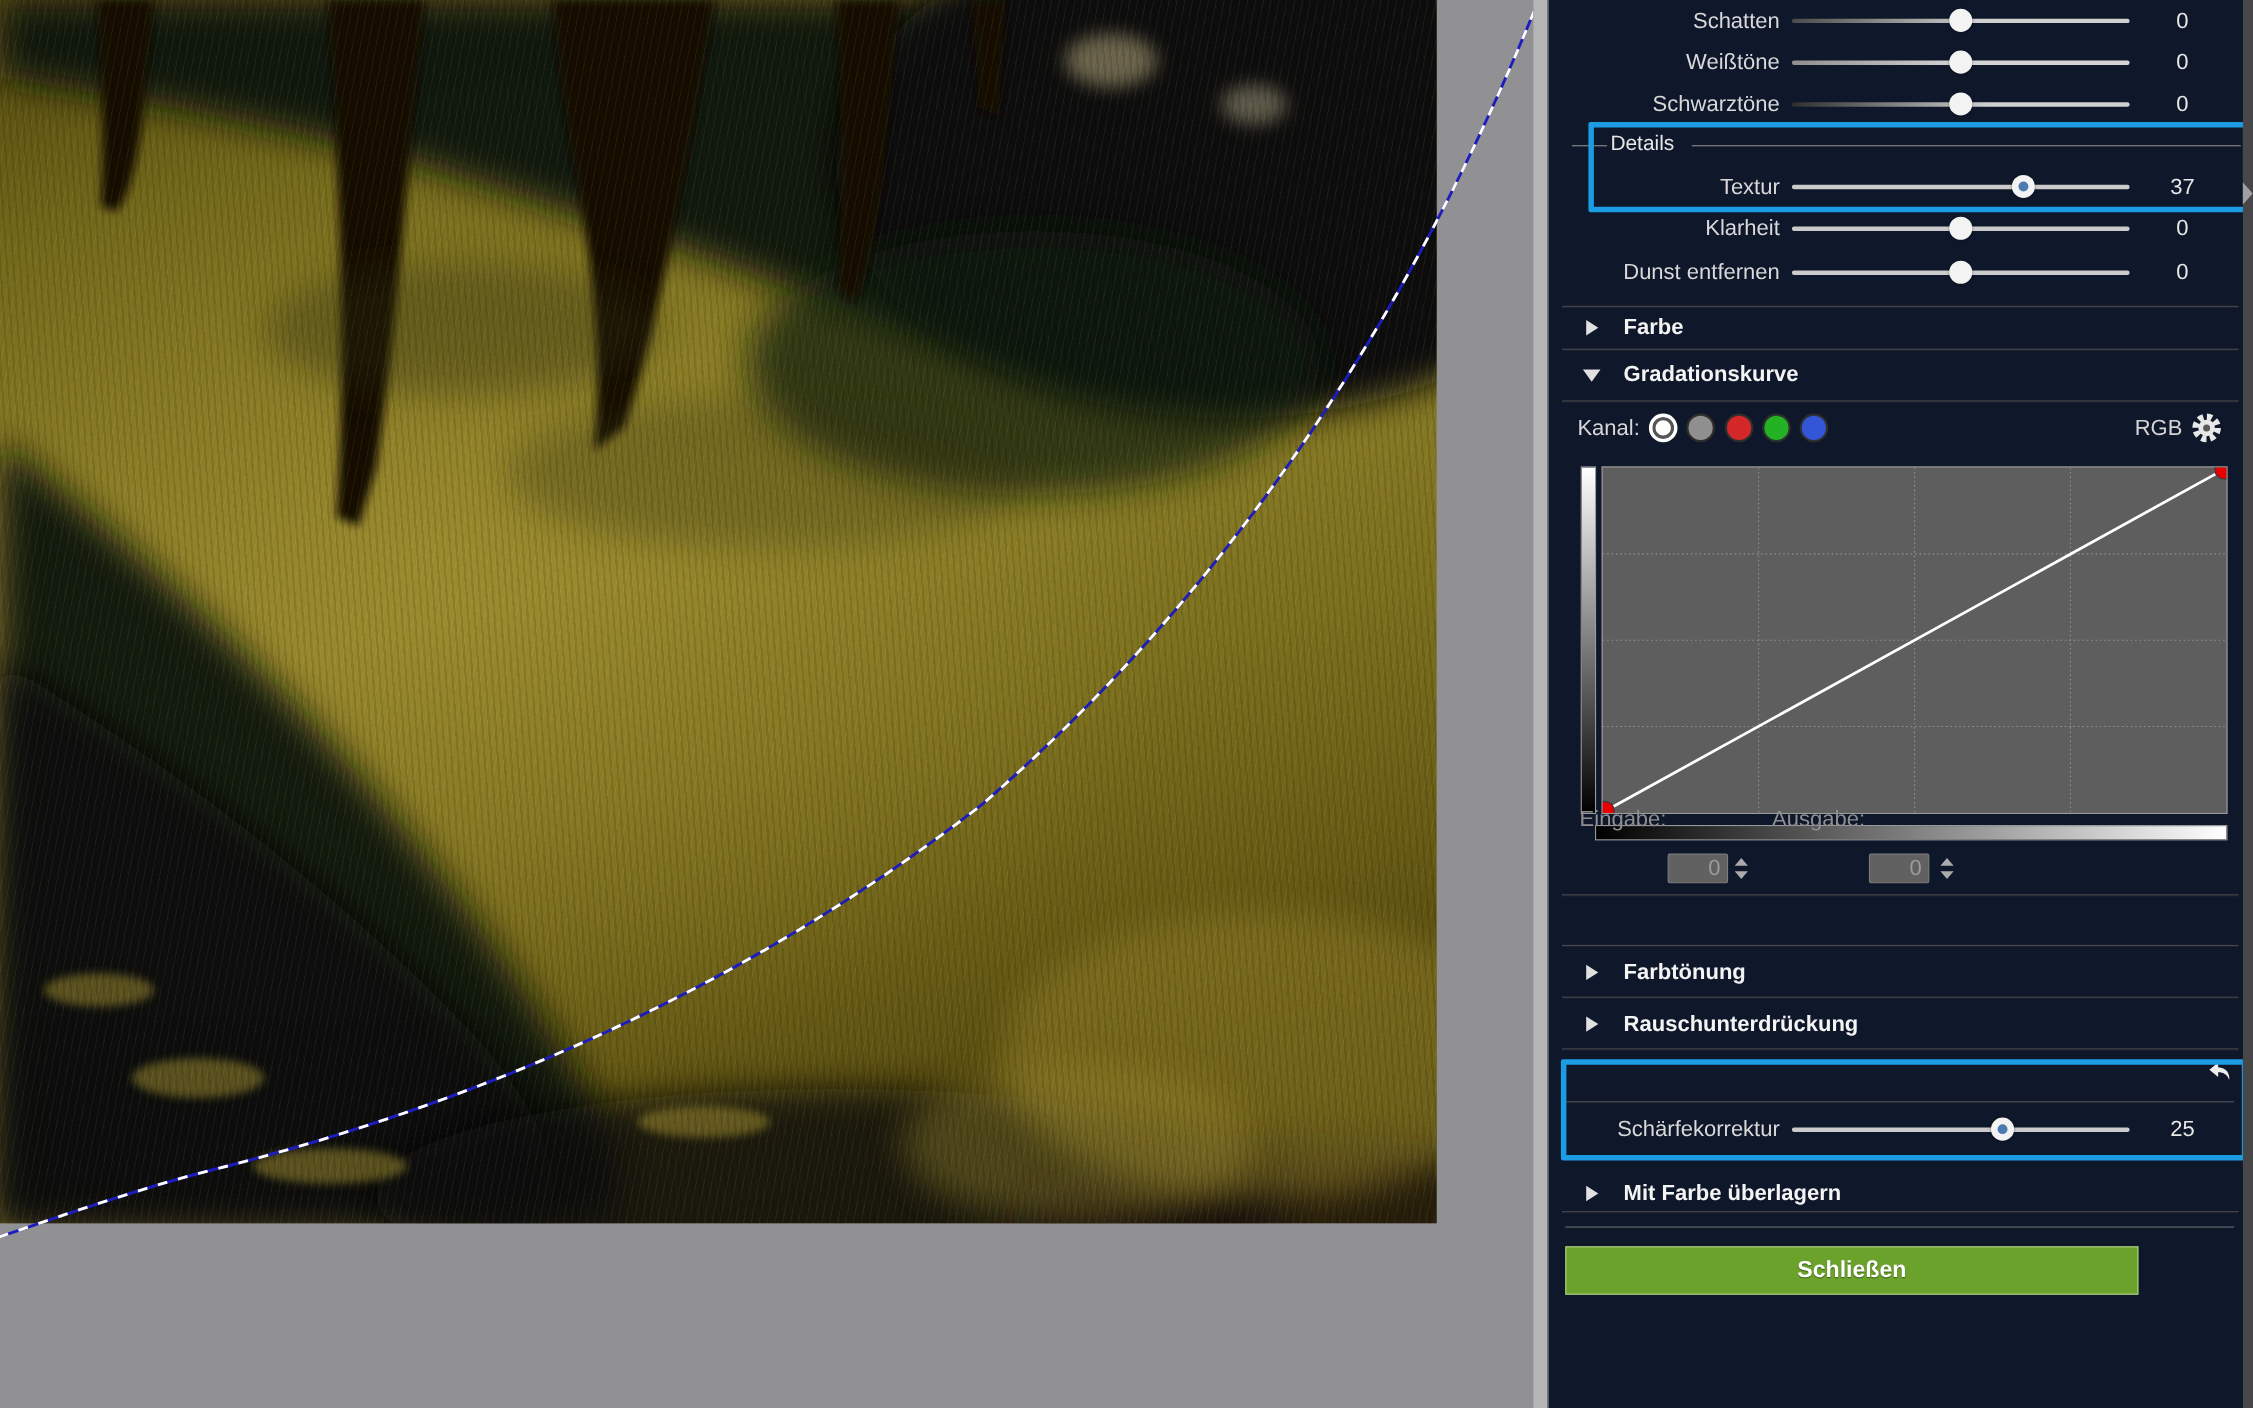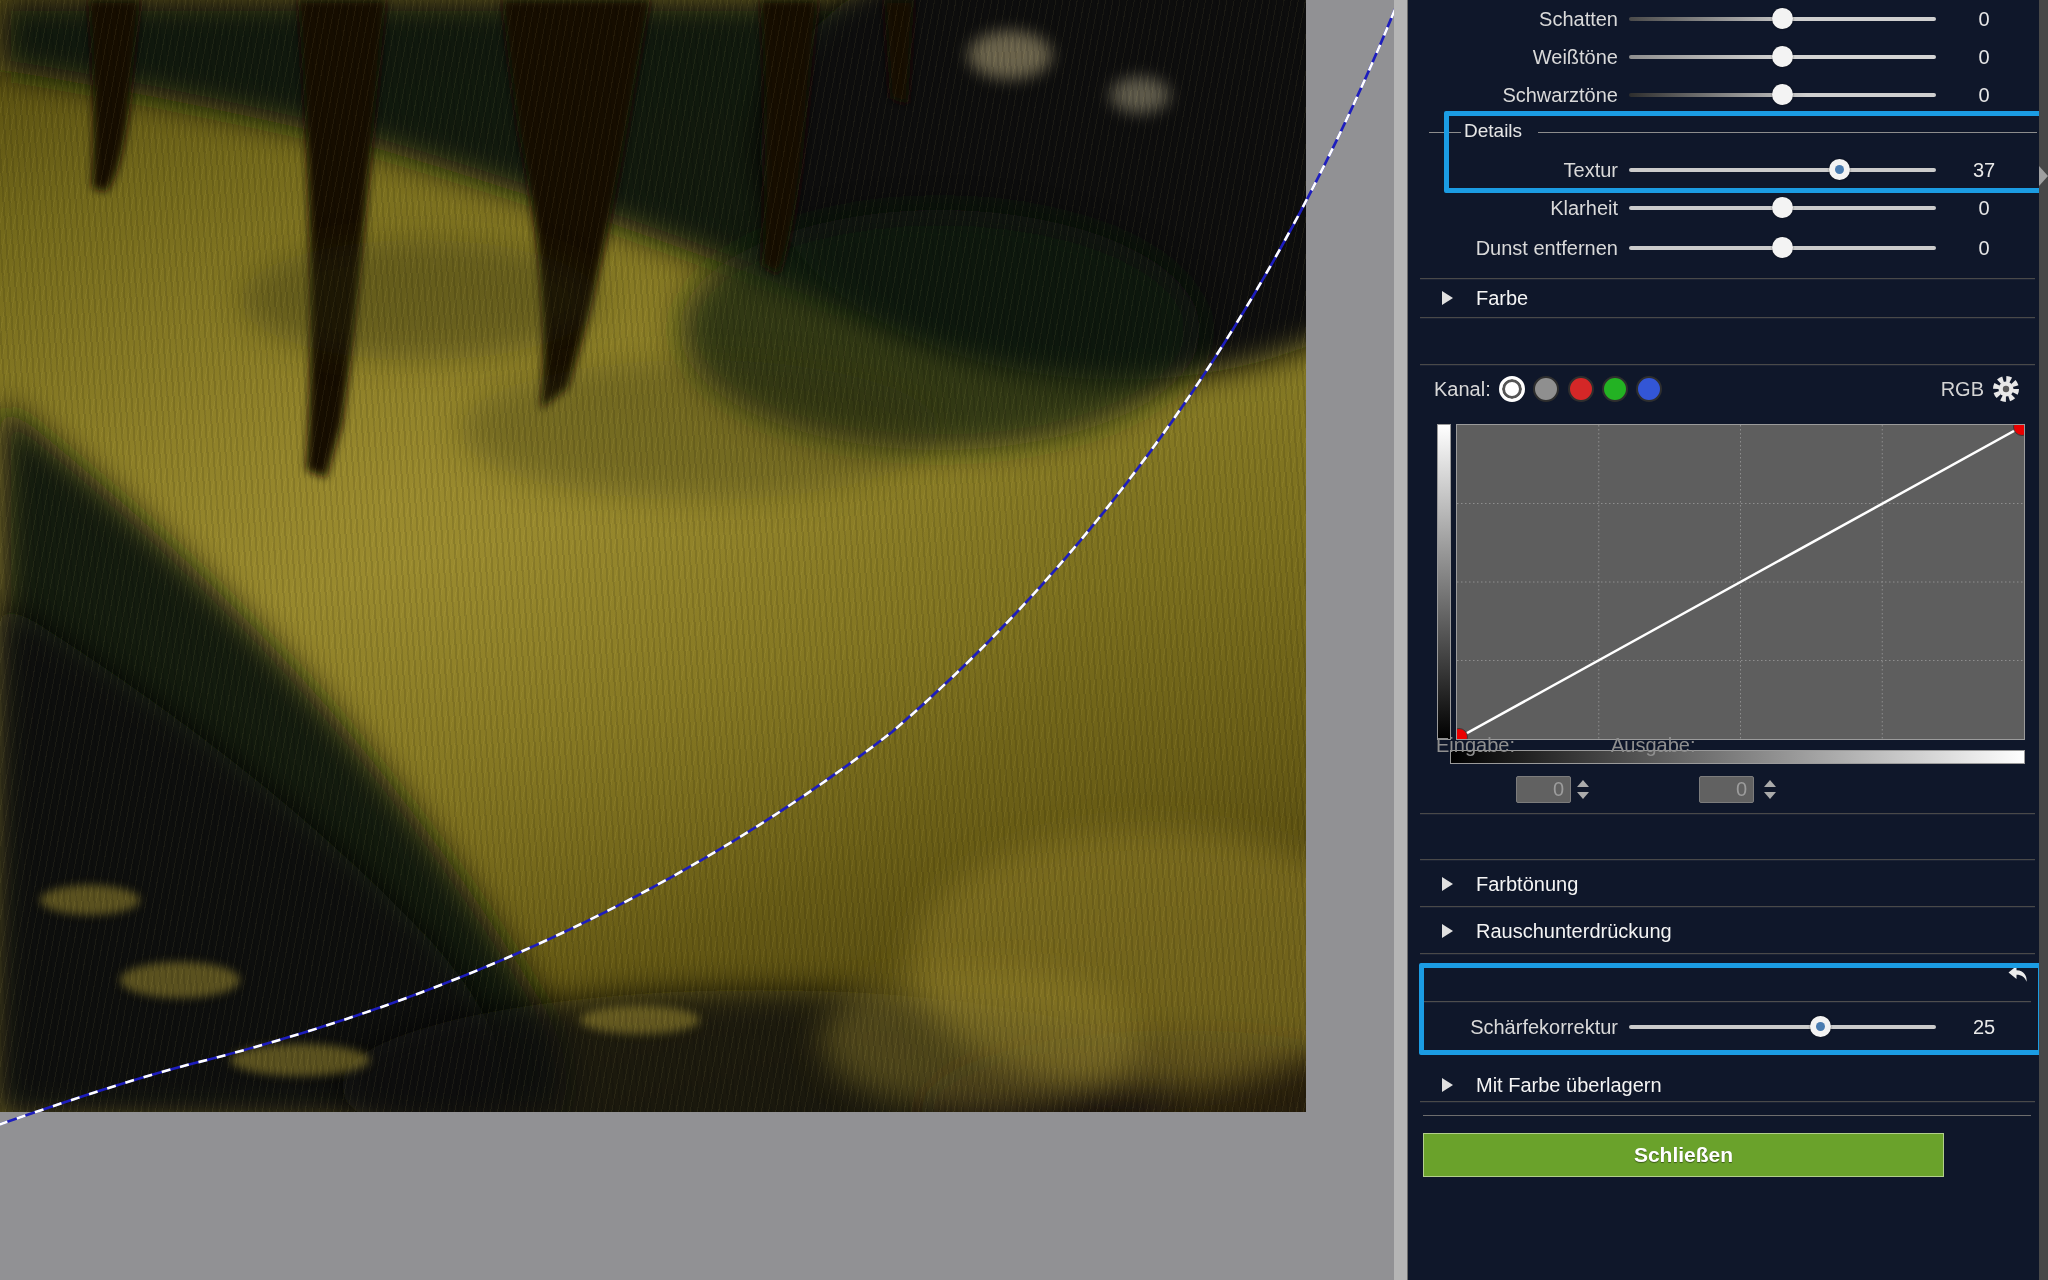--- a/index.html
+++ b/index.html
@@ -37,21 +37,21 @@
 
   
   .hl-box{position:absolute;border:5px solid var(--accent,#1b9ce3);border-radius:2px;pointer-events:none;}
 
   
   .legend-line{position:absolute;height:1px;background:#8d8d8d;top:132px;}
   #details-label{position:absolute;left:56px;top:120px;font-size:19px;color:#e6e6e6;}
 
   
   .header{position:absolute;left:0;width:641px;height:38px;cursor:pointer;}
-  .htxt{position:absolute;left:68px;line-height:38px;font-weight:normal;color:#f4f4f4;white-space:nowrap;}
+  .htxt{position:absolute;left:68px;line-height:38px;font-weight:bold;color:#f4f4f4;white-space:nowrap;}
   .tri{position:absolute;width:0;height:0;}
   .tri.right{left:34px;top:12px;border-left:11px solid #e0e0e0;border-top:7px solid transparent;border-bottom:7px solid transparent;}
   .tri.down{left:31px;top:15px;border-top:11px solid #e0e0e0;border-left:8px solid transparent;border-right:8px solid transparent;}
 
   
   #kanal-label{position:absolute;left:26px;top:376px;line-height:26px;color:#d8d8d8;}
   .chan{position:absolute;top:376px;width:26px;height:26px;border-radius:50%;border:2px solid #2e2e2e;box-sizing:border-box;cursor:pointer;}
   .chan.selected{border:3px solid #ffffff;box-shadow:inset 0 0 0 3px #555555;}
   #rgb-label{position:absolute;left:500px;top:376px;width:76px;line-height:26px;text-align:right;color:#d4d4d4;}
   #gear{position:absolute;left:583px;top:374px;width:30px;height:30px;cursor:pointer;}
@@ -182,20 +182,24 @@
         </div>
       <span class="sval">0</span>
     </div>
 
     <div class="sep" style="top:278px"></div>
     <div class="header" style="top:279px">
       <span class="tri right"></span>
       <span class="htxt">Farbe</span>
     </div>
     <div class="sep" style="top:317px"></div>
+    <div class="header" style="top:321px">
+      <span class="tri down"></span>
+      <span class="htxt">Gradationskurve</span>
+    </div>
     <div class="sep" style="top:364px"></div>
 
     <span id="kanal-label">Kanal:</span>
     <div class="chan selected" style="left: 91px; background: rgb(255, 255, 255);"></div>
     <div class="chan" style="left: 125px; background: rgb(143, 143, 143);"></div>
     <div class="chan" style="left: 160px; background: rgb(212, 39, 39);"></div>
     <div class="chan" style="left: 194px; background: rgb(35, 178, 35);"></div>
     <div class="chan" style="left: 228px; background: rgb(51, 86, 214);"></div>
     <span id="rgb-label">RGB</span>
     <svg id="gear" viewBox="0 0 30 30">

